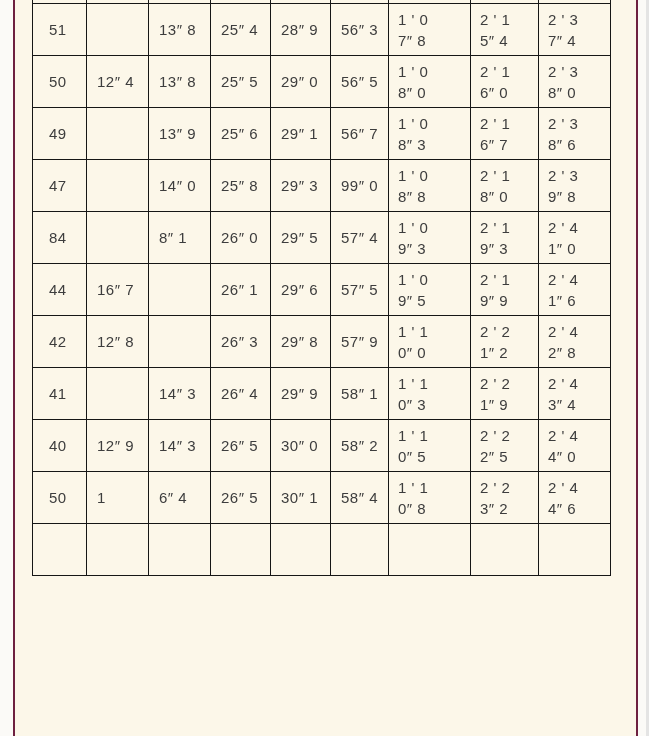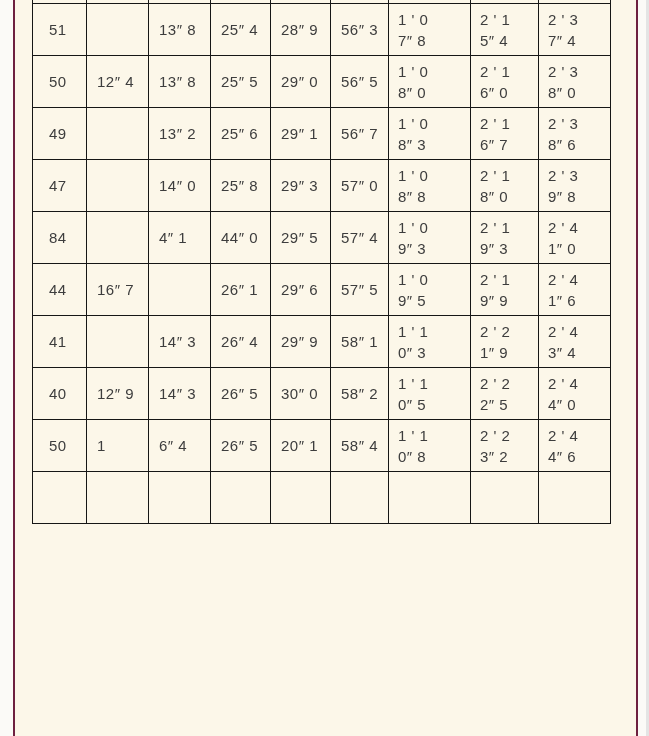--- a/index.html
+++ b/index.html
@@ -101,21 +101,21 @@
           <div class="line">6″ 0</div>
         </td>
         <td class="twoline">
           <div class="line">2 ' 3</div>
           <div class="line">8″ 0</div>
         </td>
       </tr>
       <tr>
         <td class="num">49</td>
         <td></td>
-        <td>13″ 2</td>
+        <td>13″ 9</td>
         <td>25″ 6</td>
         <td>29″ 1</td>
         <td>56″ 7</td>
         <td class="twoline">
           <div class="line">1 ' 0</div>
           <div class="line">8″ 3</div>
         </td>
         <td class="twoline">
           <div class="line">2 ' 1</div>
           <div class="line">6″ 7</div>
@@ -124,39 +124,39 @@
           <div class="line">2 ' 3</div>
           <div class="line">8″ 6</div>
         </td>
       </tr>
       <tr>
         <td class="num">47</td>
         <td></td>
         <td>14″ 0</td>
         <td>25″ 8</td>
         <td>29″ 3</td>
-        <td>57″ 0</td>
+        <td>99″ 0</td>
         <td class="twoline">
           <div class="line">1 ' 0</div>
           <div class="line">8″ 8</div>
         </td>
         <td class="twoline">
           <div class="line">2 ' 1</div>
           <div class="line">8″ 0</div>
         </td>
         <td class="twoline">
           <div class="line">2 ' 3</div>
           <div class="line">9″ 8</div>
         </td>
       </tr>
       <tr>
         <td class="num">84</td>
         <td></td>
-        <td>4″ 1</td>
-        <td>44″ 0</td>
+        <td>8″ 1</td>
+        <td>26″ 0</td>
         <td>29″ 5</td>
         <td>57″ 4</td>
         <td class="twoline">
           <div class="line">1 ' 0</div>
           <div class="line">9″ 3</div>
         </td>
         <td class="twoline">
           <div class="line">2 ' 1</div>
           <div class="line">9″ 3</div>
         </td>
@@ -176,20 +176,40 @@
           <div class="line">1 ' 0</div>
           <div class="line">9″ 5</div>
         </td>
         <td class="twoline">
           <div class="line">2 ' 1</div>
           <div class="line">9″ 9</div>
         </td>
         <td class="twoline">
           <div class="line">2 ' 4</div>
           <div class="line">1″ 6</div>
+        </td>
+      </tr>
+      <tr>
+        <td class="num">42</td>
+        <td>12″ 8</td>
+        <td></td>
+        <td>26″ 3</td>
+        <td>29″ 8</td>
+        <td>57″ 9</td>
+        <td class="twoline">
+          <div class="line">1 ' 1</div>
+          <div class="line">0″ 0</div>
+        </td>
+        <td class="twoline">
+          <div class="line">2 ' 2</div>
+          <div class="line">1″ 2</div>
+        </td>
+        <td class="twoline">
+          <div class="line">2 ' 4</div>
+          <div class="line">2″ 8</div>
         </td>
       </tr>
       <tr>
         <td class="num">41</td>
         <td></td>
         <td>14″ 3</td>
         <td>26″ 4</td>
         <td>29″ 9</td>
         <td>58″ 1</td>
         <td class="twoline">
@@ -223,21 +243,21 @@
         <td class="twoline">
           <div class="line">2 ' 4</div>
           <div class="line">4″ 0</div>
         </td>
       </tr>
       <tr>
         <td class="num">50</td>
         <td>1</td>
         <td>6″ 4</td>
         <td>26″ 5</td>
-        <td>20″ 1</td>
+        <td>30″ 1</td>
         <td>58″ 4</td>
         <td class="twoline">
           <div class="line">1 ' 1</div>
           <div class="line">0″ 8</div>
         </td>
         <td class="twoline">
           <div class="line">2 ' 2</div>
           <div class="line">3″ 2</div>
         </td>
         <td class="twoline">

